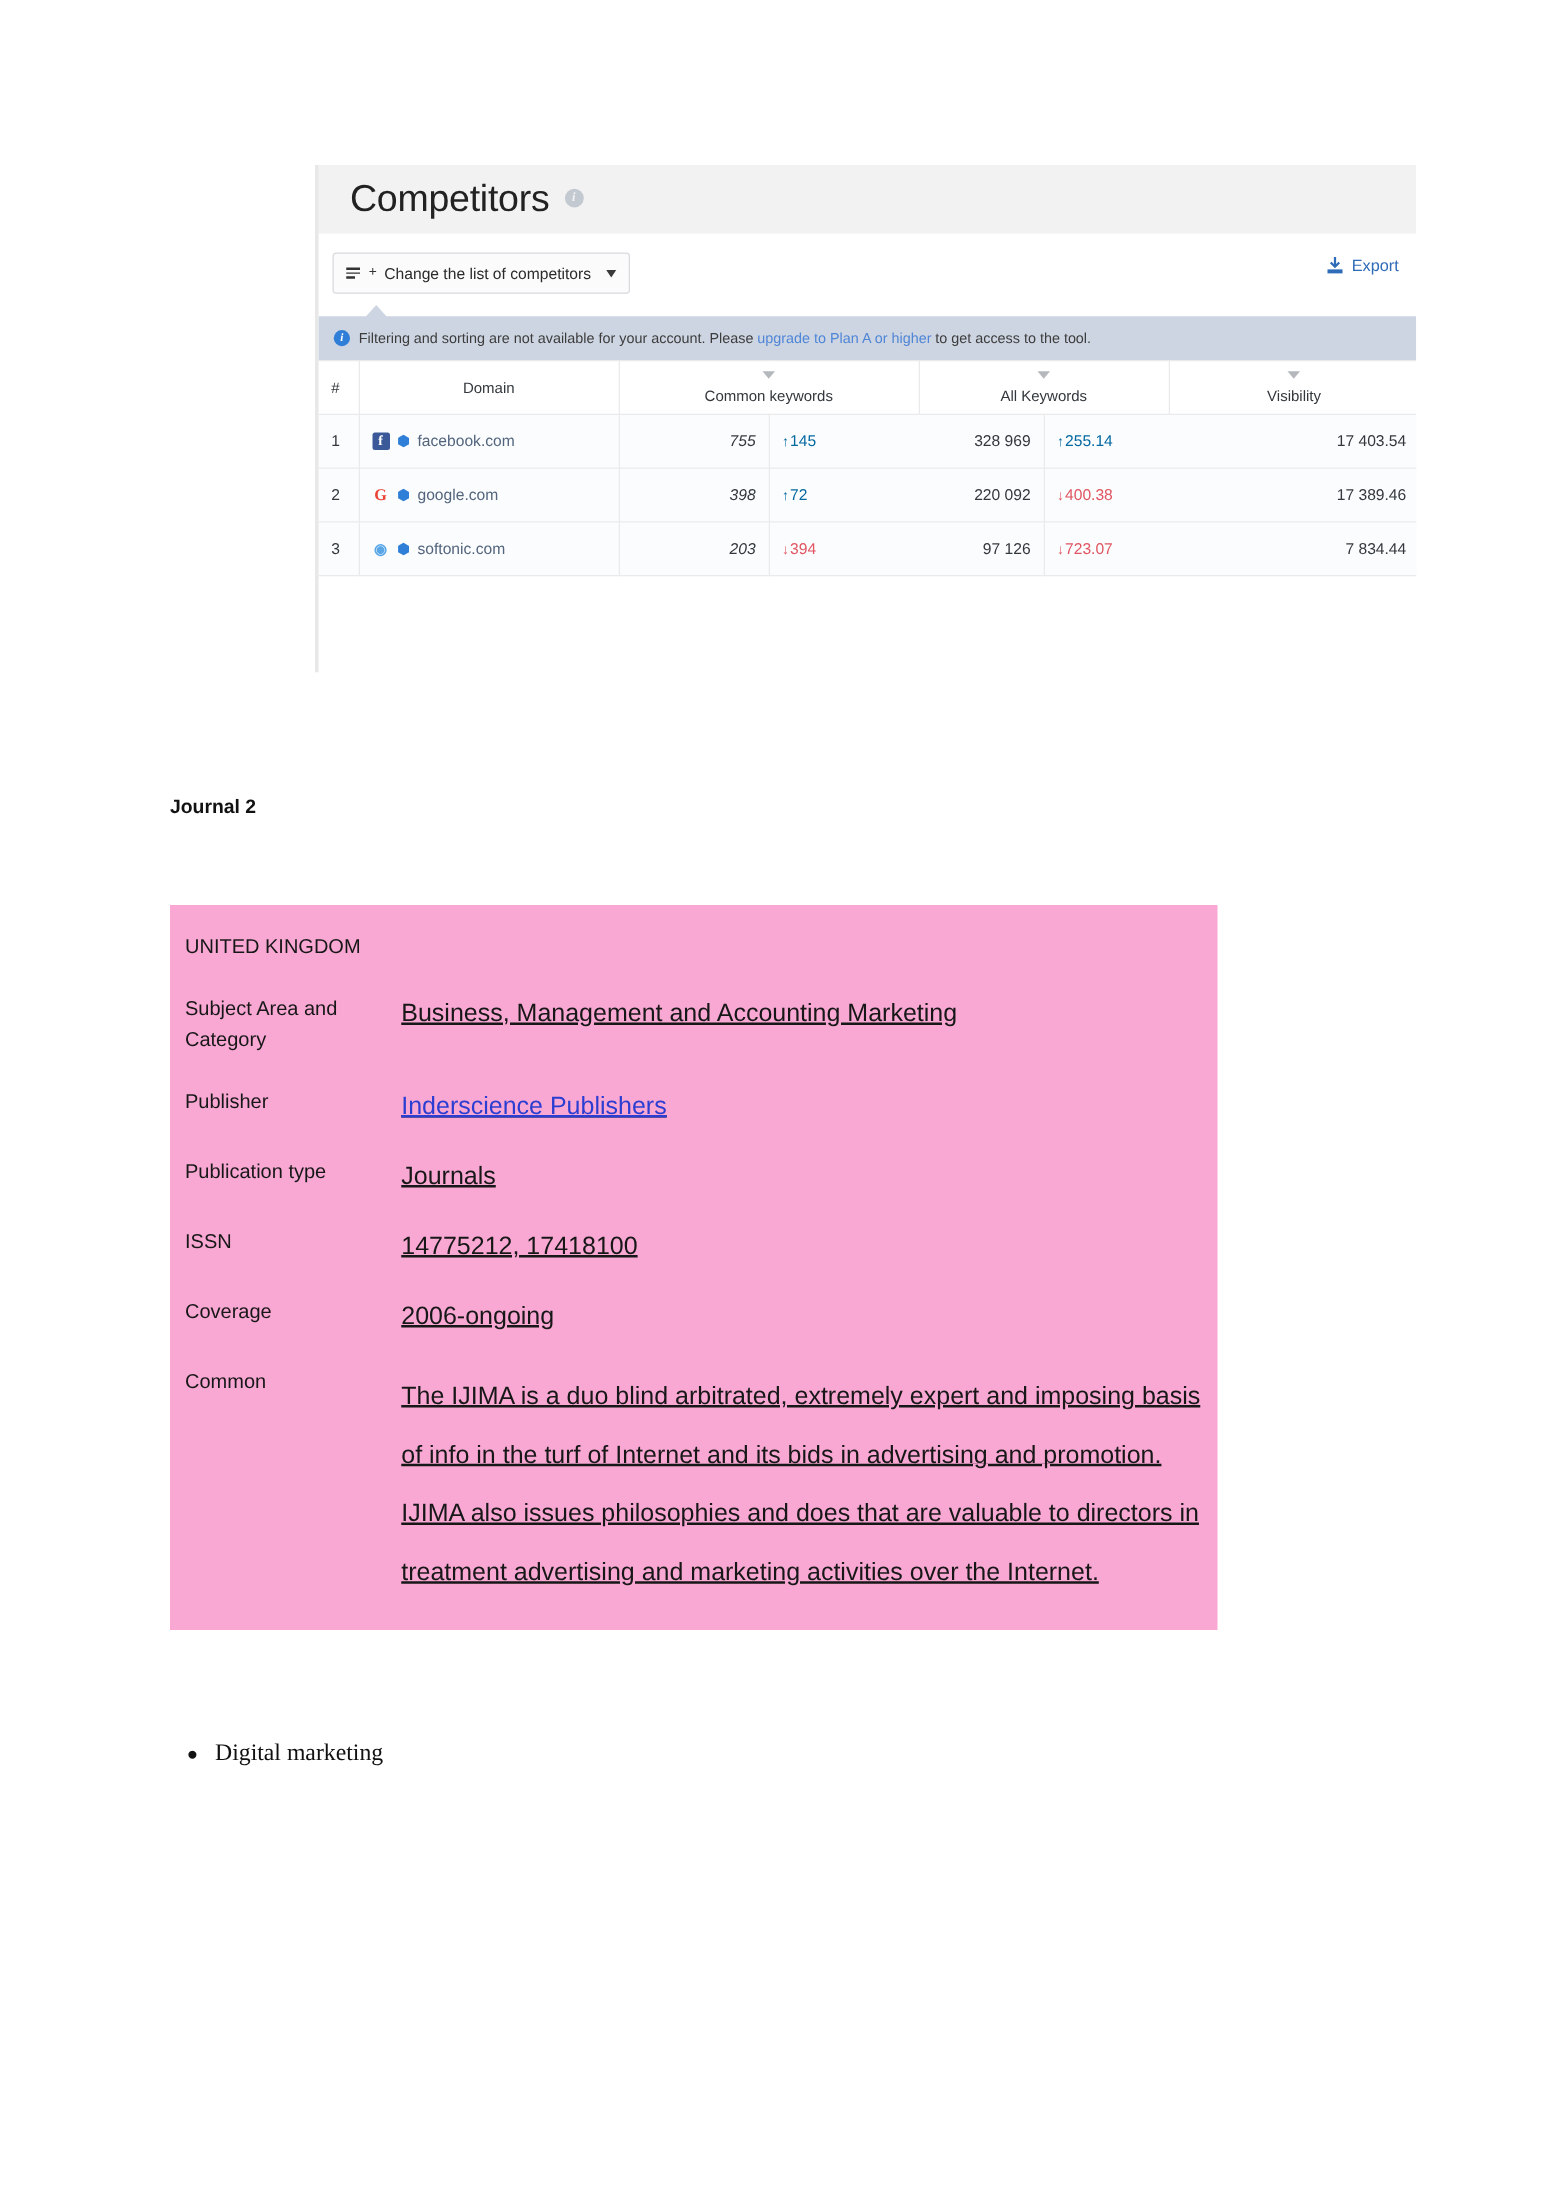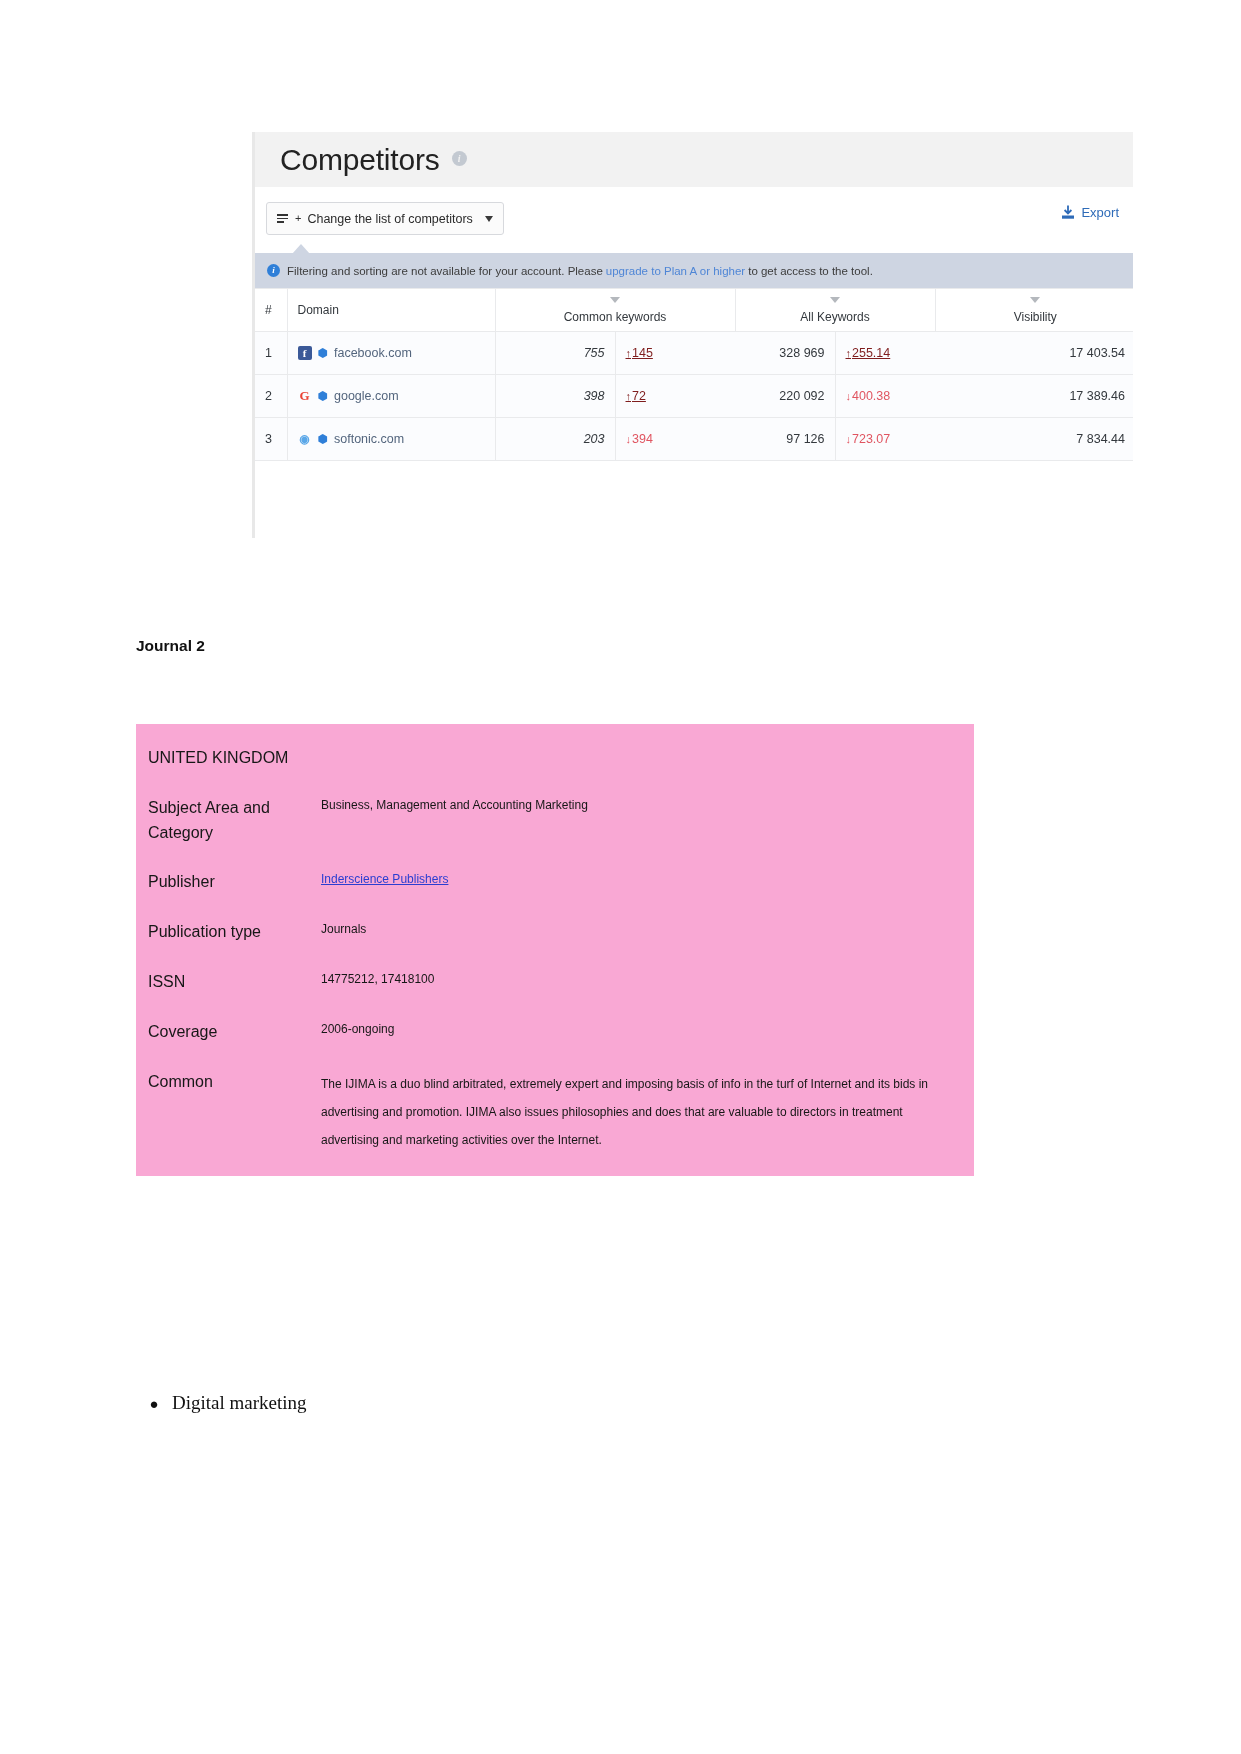--- a/index.html
+++ b/index.html
@@ -205,21 +205,21 @@
     background: #ffffff;
     vertical-align: middle;
     border-top: 1px solid #e9eaec;
   }
   .sr-table td {
     font-size: 12.5px;
     color: #33383d;
     background: #fbfcfe;
   }
   .col-num   { width: 32px;  text-align: left; }
-  .col-dom   { width: 208px; text-align: left; }
+  .col-dom   { width: 208px; text-align: center; }
   .col-ck    { width: 240px; text-align: right; }
   .col-ckd   { width: 100px; text-align: left; border-right: none !important; }
   .col-ak    { width: 200px; text-align: right; }
   .col-akd   { width: 105px; text-align: left; border-right: none !important; }
   .col-vis   { width: 200px; text-align: right; border-right: none !important; }
 
   .sr-th-inner {
     display: flex;
     align-items: center;
     justify-content: flex-end;
@@ -245,21 +245,21 @@
     display: inline-flex; align-items: center; justify-content: center;
     flex: none;
     border-radius: 2px;
     font-size: 11px;
     font-weight: bold;
   }
   .fav-fb { background: #3b5998; color: #fff; font-family: "Liberation Serif", serif; }
   .fav-g  { color: #ea4335; font-family: "Liberation Serif", serif; font-size: 13px; background: transparent; }
   .fav-s  { color: #5aa7e8; font-size: 12px; background: transparent; }
   .num-blue { color: #4a88cc; font-style: italic; }
-  .delta-up   { color: #7f1d1d; white-space: nowrap; text-decoration: underline; }
+  .delta-up   { color: #0369a1; white-space: nowrap; }
   .delta-down { color: #e05561; white-space: nowrap; }
   .arrow { font-size: 11px; margin-right: 1px; }
   .num-dark { color: #2c3137; }
 
   .sr-bottom-blank {
     position: absolute;
     left: 3px;
     top: 330px;
     right: 0;
     bottom: 0;
@@ -293,24 +293,25 @@
   .jlabel {
     width: 155px;
     flex: none;
     font-size: 16px;
     line-height: 1.55;
     color: #171717;
     padding-left: 0px;
   }
   .jvalue {
     flex: 1;
-    font-size: 12px;
+    font-size: 20px;
     line-height: 1.55;
     color: #171717;
     padding-left: 18px;
+    text-decoration: underline;
   }
   .jvalue.scope { line-height: 2.35; }
   .jlink {
     color: #2b3ed1;
     text-decoration: underline;
   }
   .bullet-line {
     position: absolute;
     left: 136px;
     top: 1392px;

